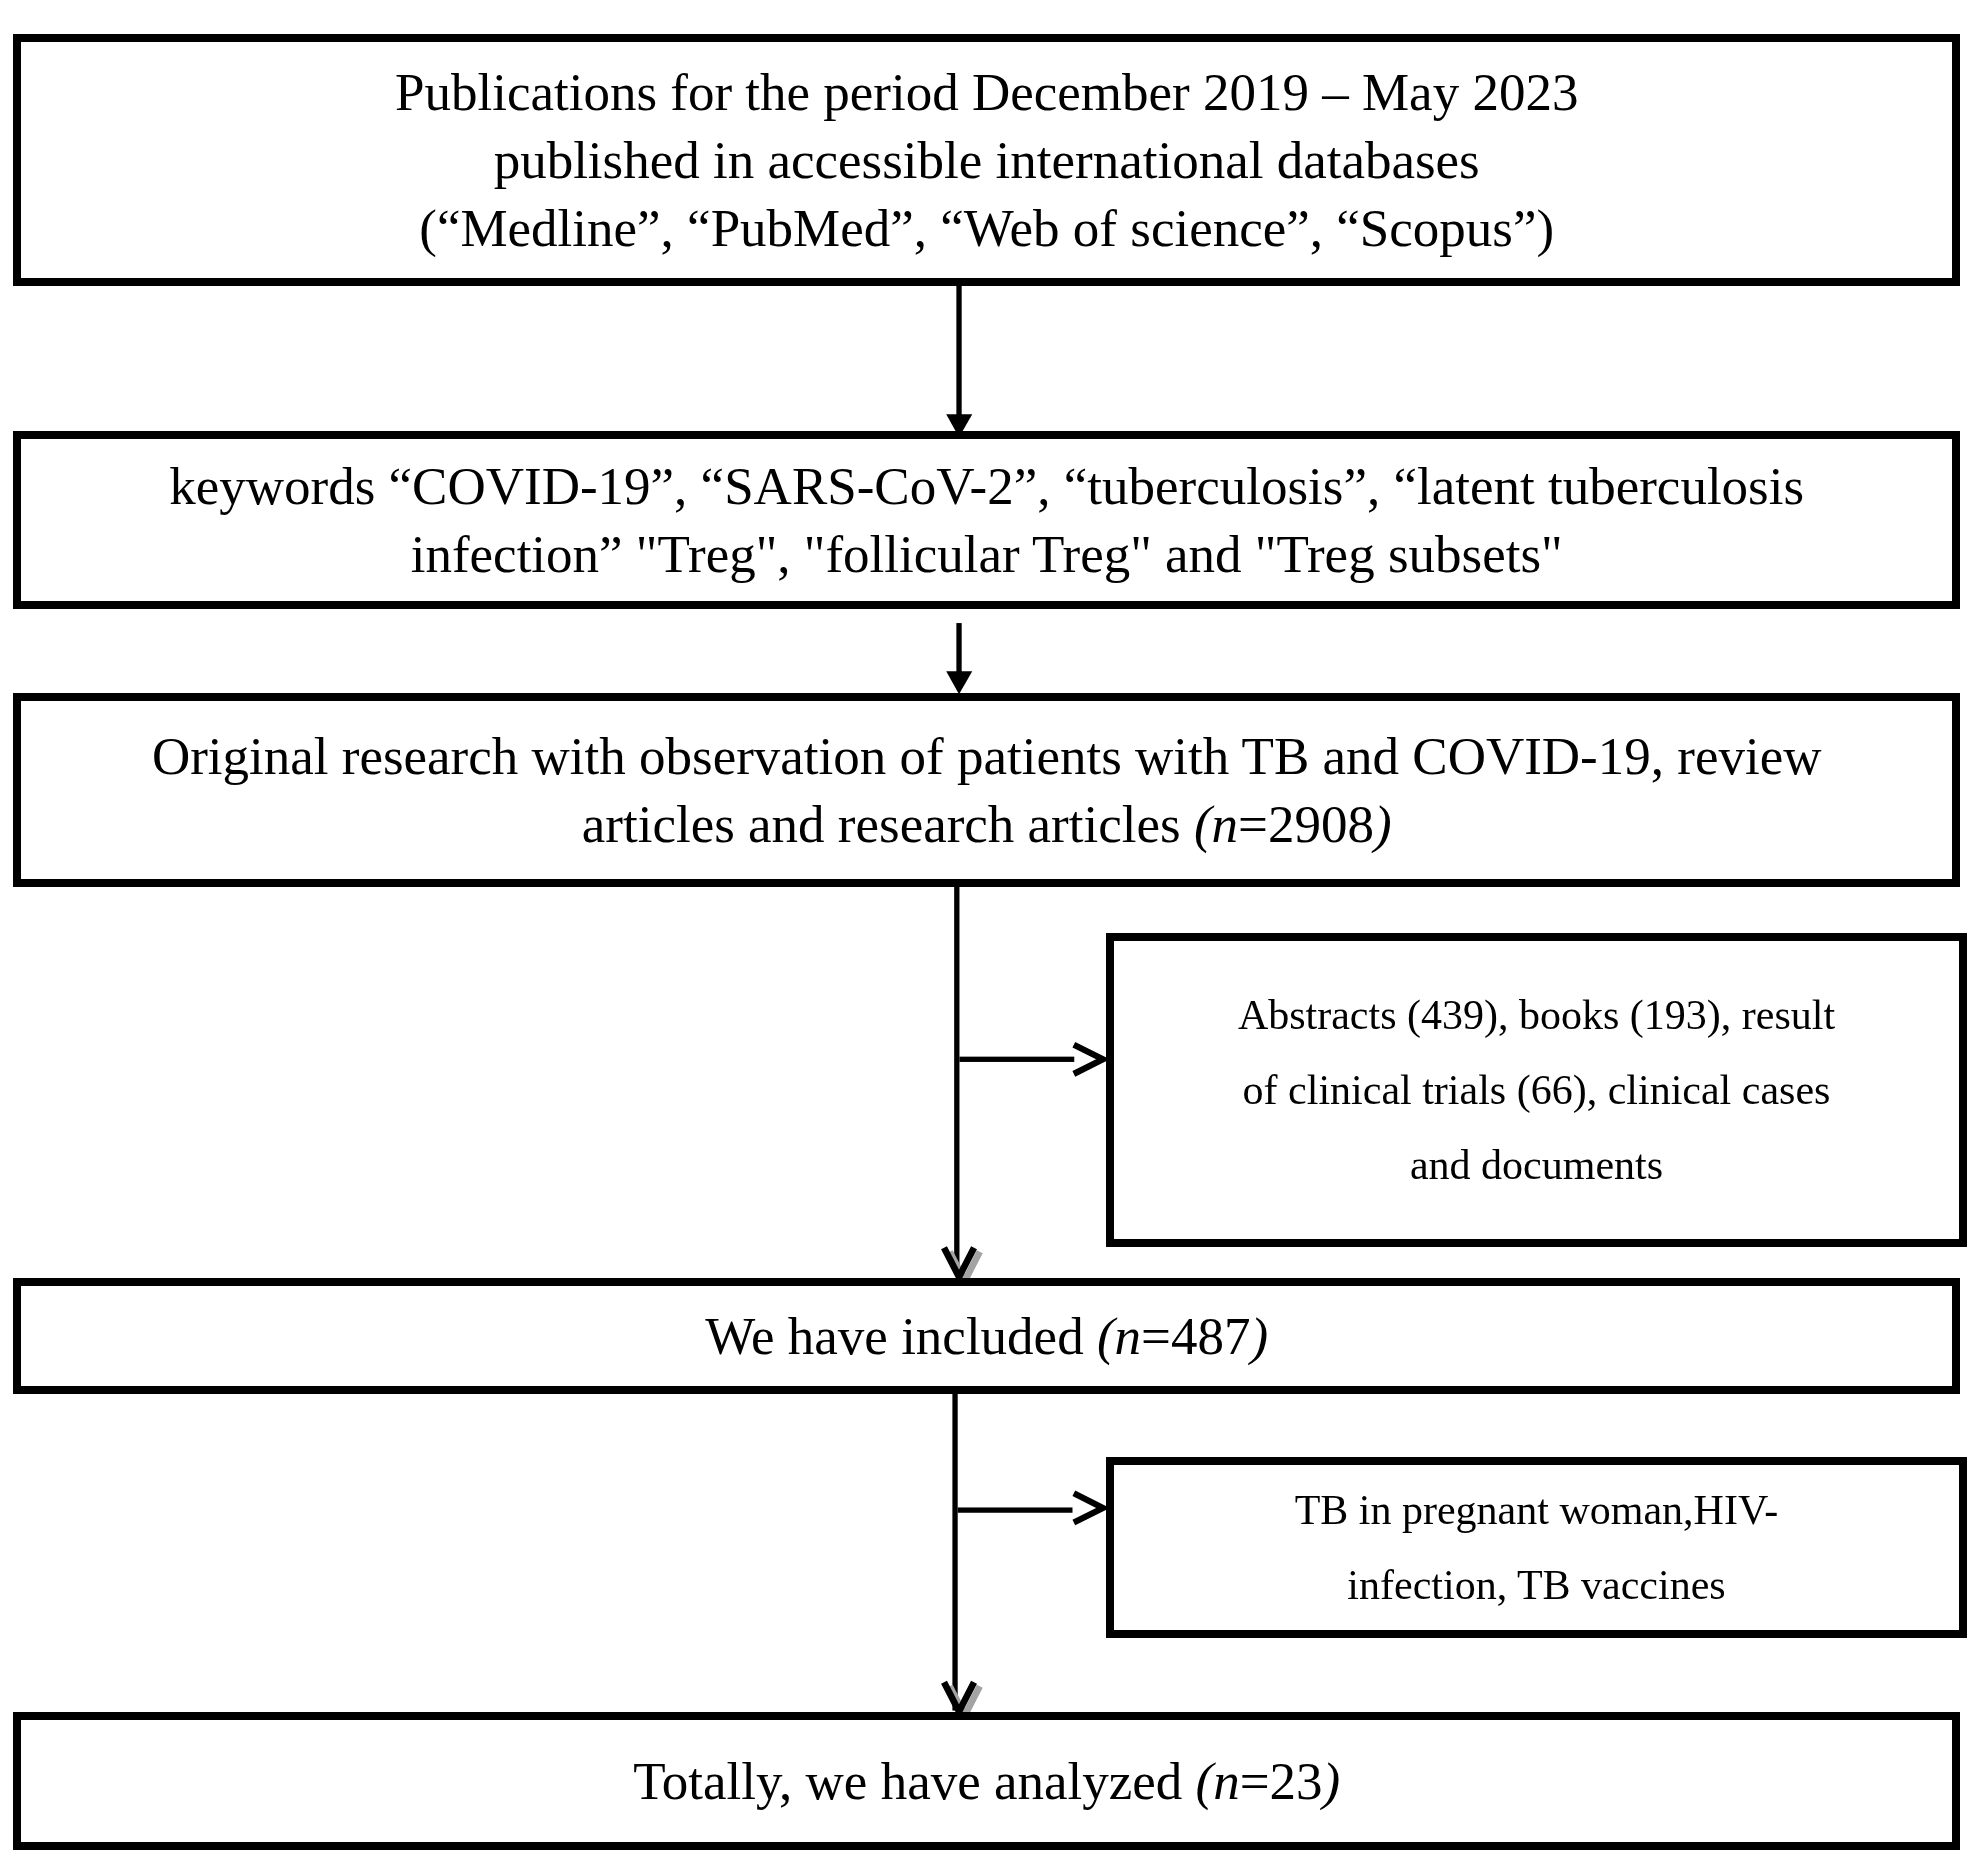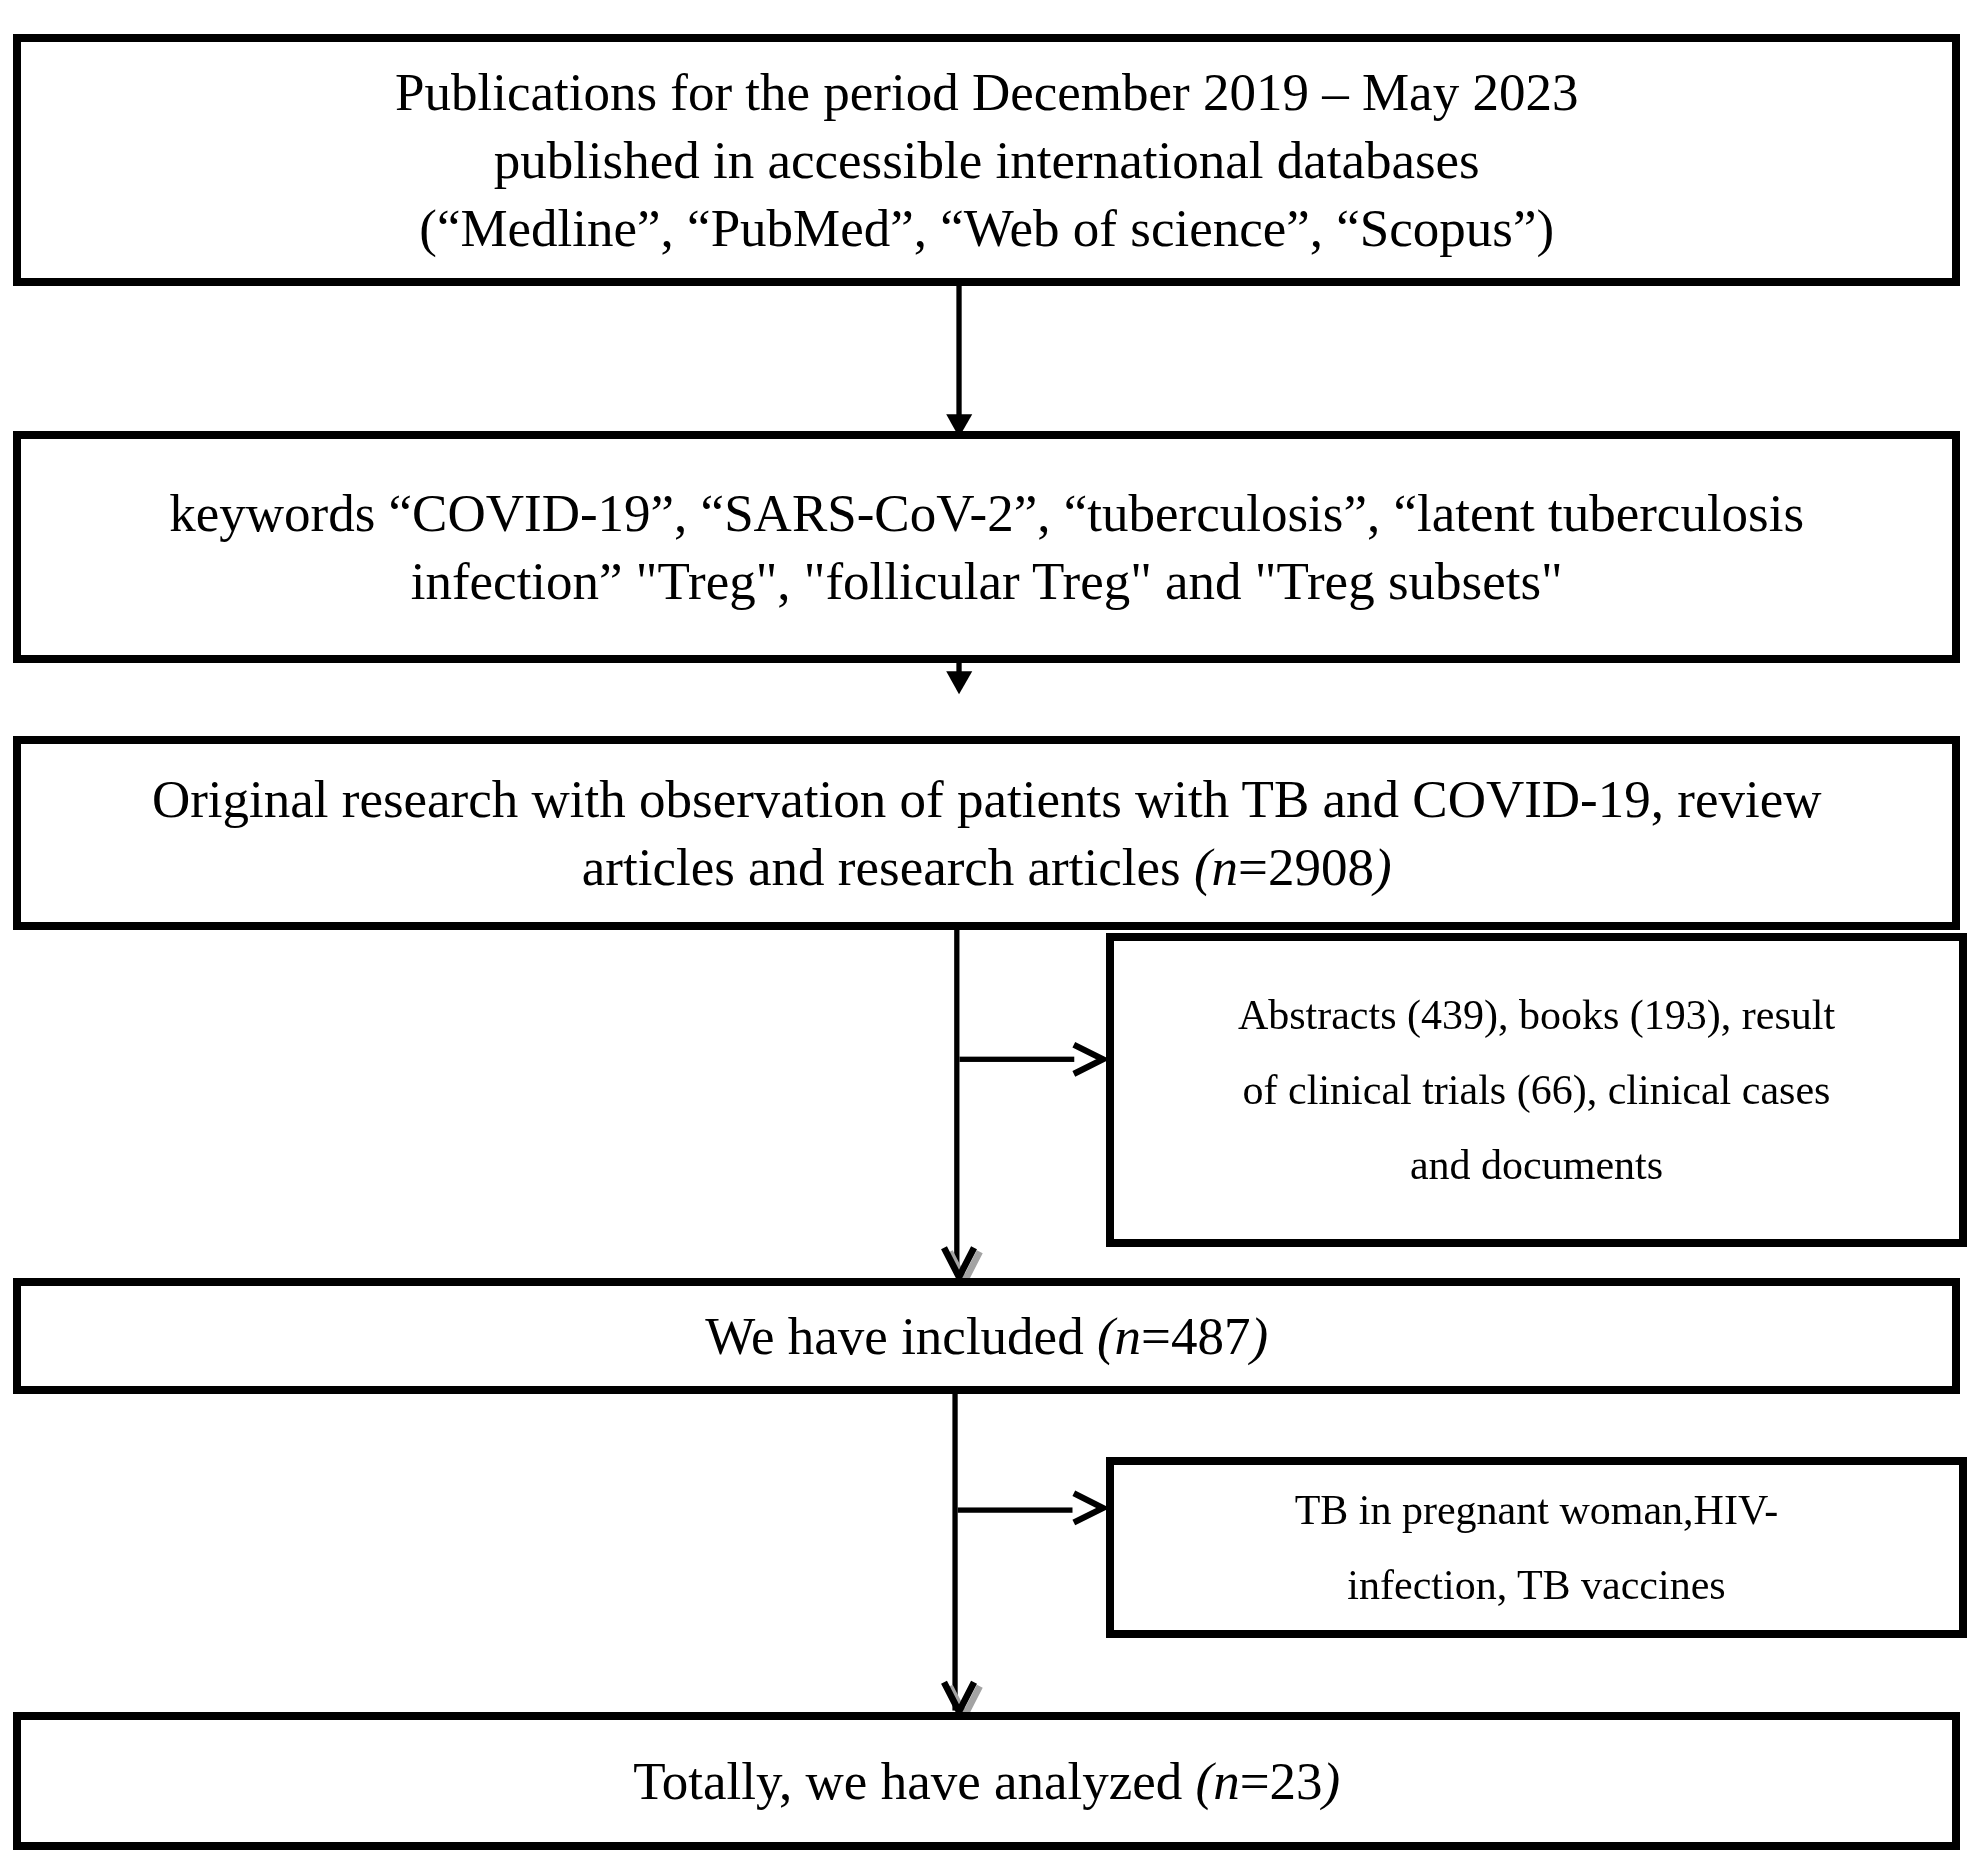--- a/index.html
+++ b/index.html
@@ -29,22 +29,22 @@
     font-size:53px;
     line-height:68px;
   }
   .excl .line{
     font-size:42px;
     line-height:75px;
   }
   .it{font-style:italic;}
   
   .b-publications{left:13.2px;top:34px;width:1947px;height:252px;}
-  .b-keywords{left:13.2px;top:431px;width:1947px;height:232px;}
-  .b-original{left:13.2px;top:693px;width:1947px;height:194px;margin-top:43px;}
+  .b-keywords{left:13.2px;top:431px;width:1947px;height:178px;}
+  .b-original{left:13.2px;top:693px;width:1947px;height:194px;}
   .b-included{left:13.2px;top:1278px;width:1947px;height:116px;}
   .b-analyzed{left:13.2px;top:1712px;width:1947px;height:138px;}
   
   .x-types{left:1106px;top:933px;width:861px;height:314px;}
   .x-topics{left:1106px;top:1457px;width:861px;height:181px;padding:0 99px;}
   .x-topics .line{text-align:left;}
   .x-topics .line.justify{display:flex;justify-content:space-between;}
   svg.connectors{
     position:absolute;
     left:0;top:0;

